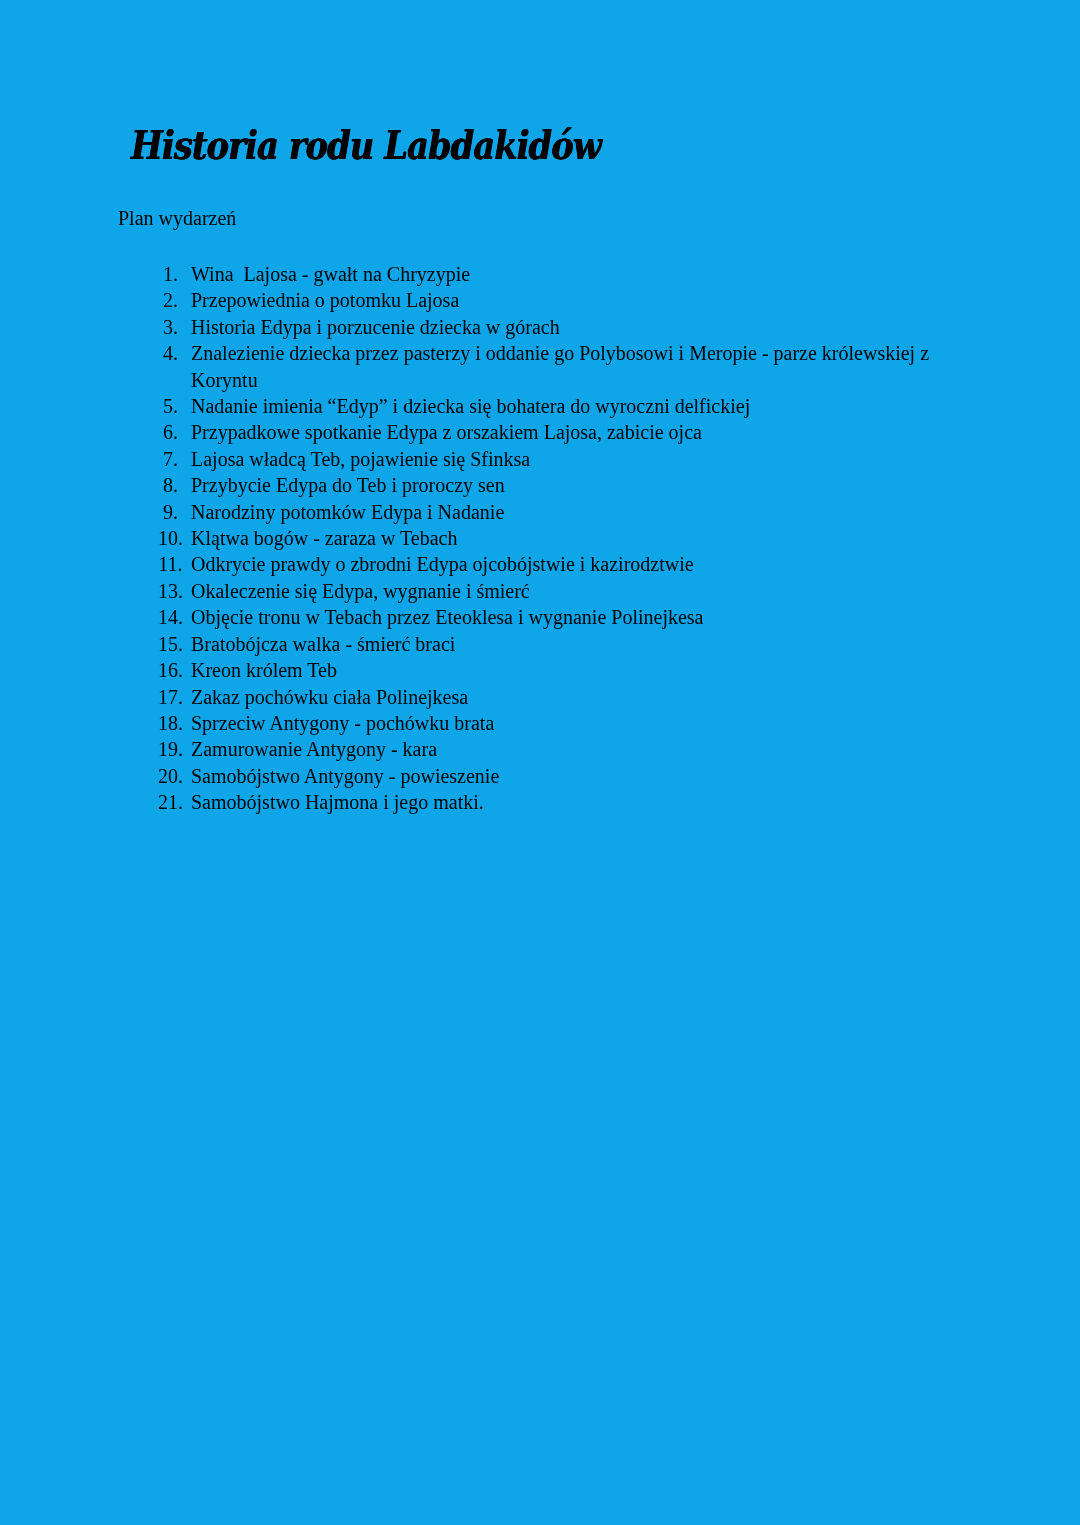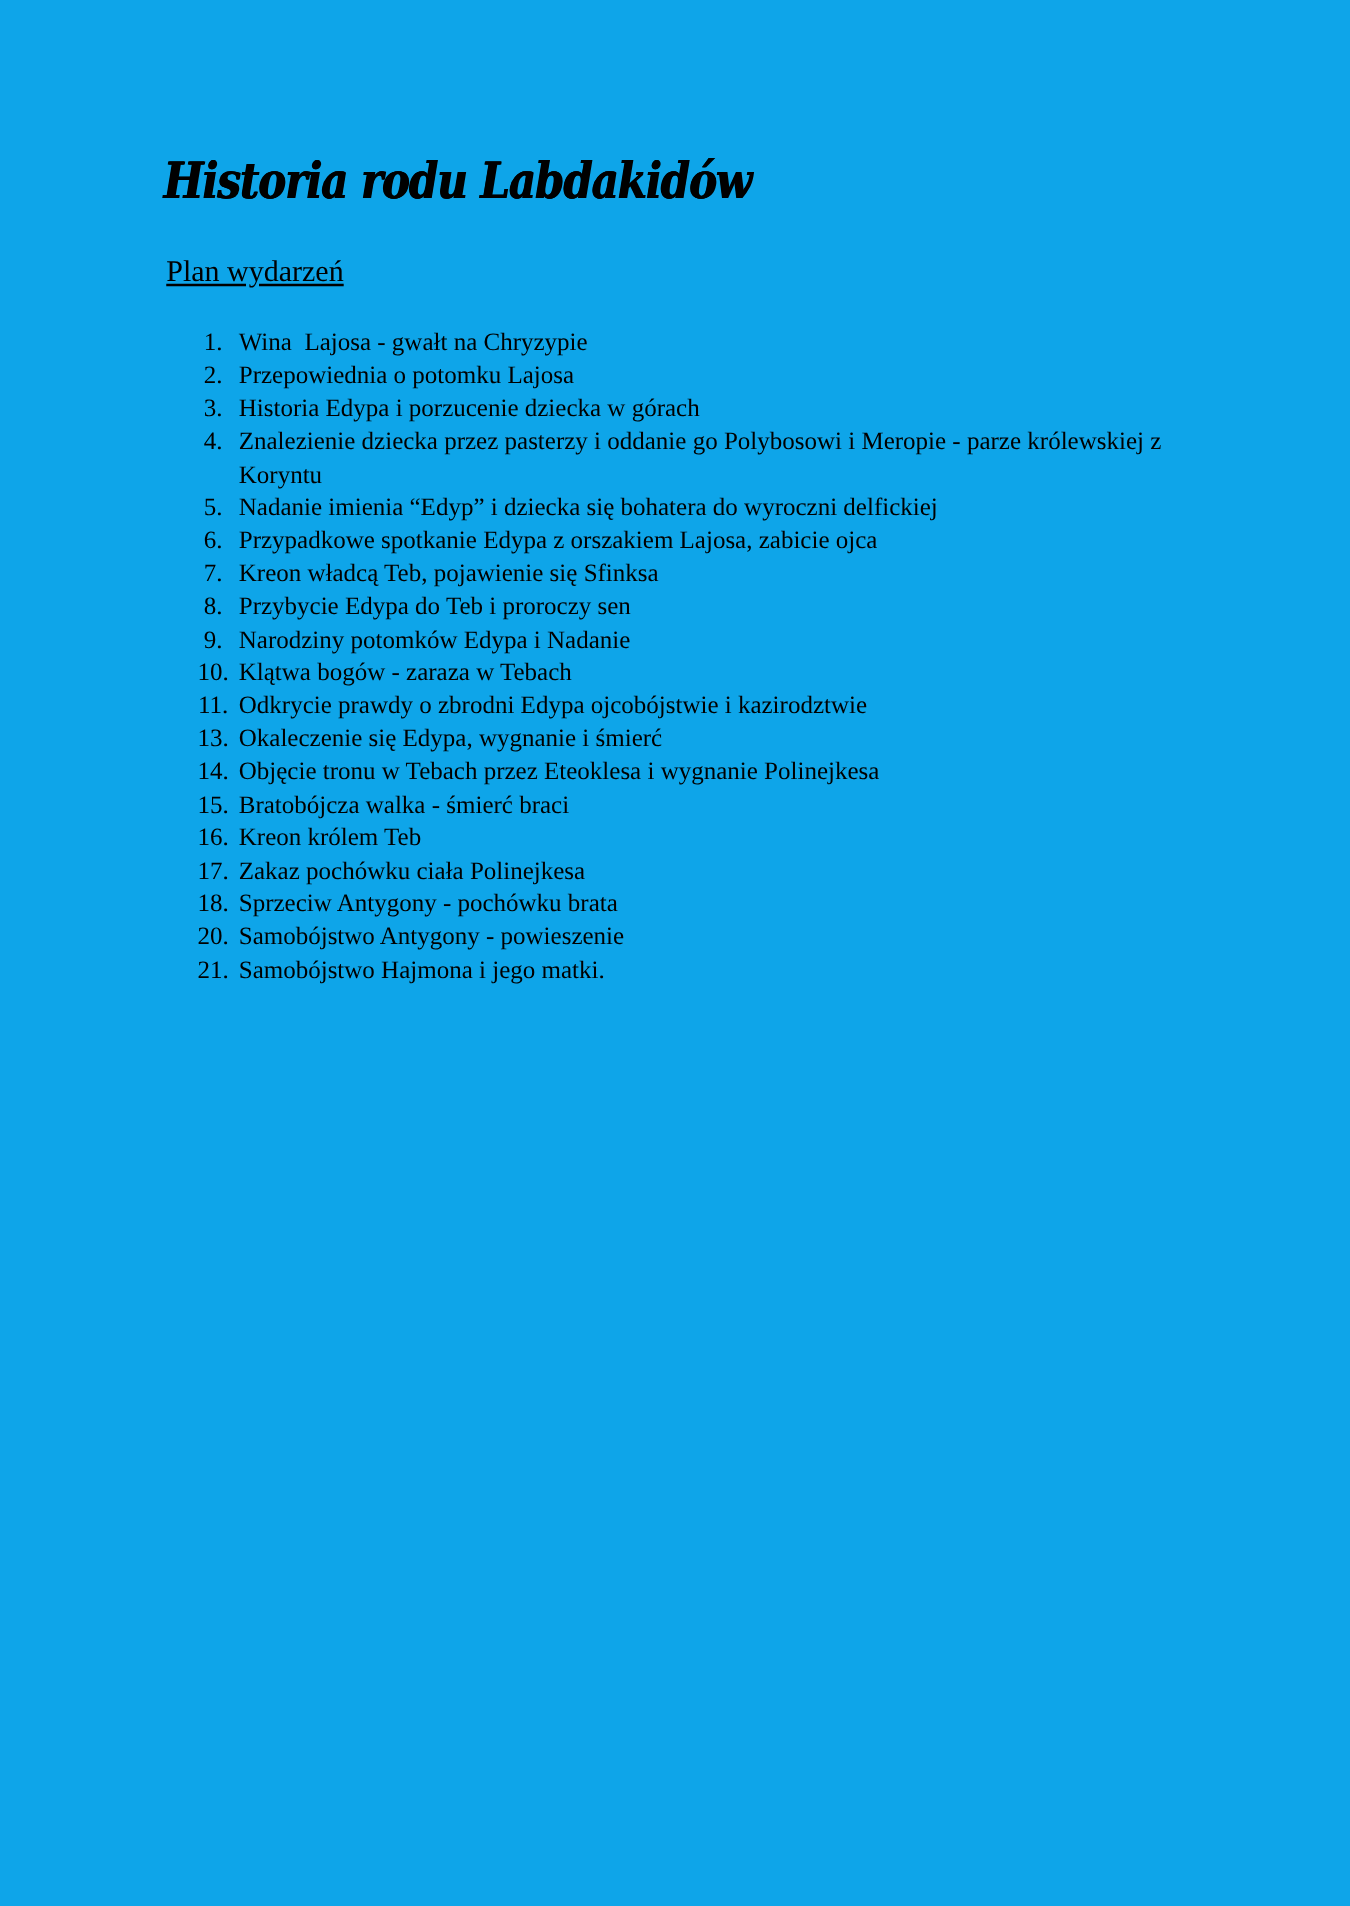--- a/index.html
+++ b/index.html
@@ -30,26 +30,25 @@
     font-weight: 700;
     font-size: 40px;
     letter-spacing: -1px;
     white-space: nowrap;
     transform: scaleX(0.84);
     transform-origin: 0 50%;
     text-shadow: 0.6px 0 0 #000000, -0.4px 0 0 #000000;
   }
   .doc-subtitle {
     position: absolute;
-    left: 133px;
+    left: 118px;
     top: 207px;
     margin: 0;
-    font-size: 24px;
+    font-size: 20px;
     line-height: 23px;
-    text-decoration: underline;
   }
   .event-list {
     position: absolute;
     left: 155px;
     top: 261px;
     width: 800px;
     margin: 0;
     padding: 0;
     list-style: none;
     font-size: 20px;
@@ -105,21 +104,21 @@
     <span class="txt">Nadanie imienia “Edyp” i dziecka się bohatera do wyroczni delfickiej</span>
   </li>
 
   <li class="event-item">
     <span class="num">6.</span>
     <span class="txt">Przypadkowe spotkanie Edypa z orszakiem Lajosa, zabicie ojca</span>
   </li>
 
   <li class="event-item">
     <span class="num">7.</span>
-    <span class="txt">Kreon władcą Teb, pojawienie się Sfinksa</span>
+    <span class="txt">Lajosa władcą Teb, pojawienie się Sfinksa</span>
   </li>
 
   <li class="event-item">
     <span class="num">8.</span>
     <span class="txt">Przybycie Edypa do Teb i proroczy sen</span>
   </li>
 
   <li class="event-item">
     <span class="num">9.</span>
     <span class="txt">Narodziny potomków Edypa i Nadanie</span>
@@ -159,20 +158,24 @@
   <li class="event-item">
     <span class="num">17.</span>
     <span class="txt">Zakaz pochówku ciała Polinejkesa</span>
   </li>
 
   <li class="event-item">
     <span class="num">18.</span>
     <span class="txt">Sprzeciw Antygony - pochówku brata</span>
   </li>
 
+  <li class="event-item">
+    <span class="num">19.</span>
+    <span class="txt">Zamurowanie Antygony - kara</span>
+  </li>
 
   <li class="event-item">
     <span class="num">20.</span>
     <span class="txt">Samobójstwo Antygony - powieszenie</span>
   </li>
 
   <li class="event-item">
     <span class="num">21.</span>
     <span class="txt">Samobójstwo Hajmona i jego matki.</span>
   </li>

